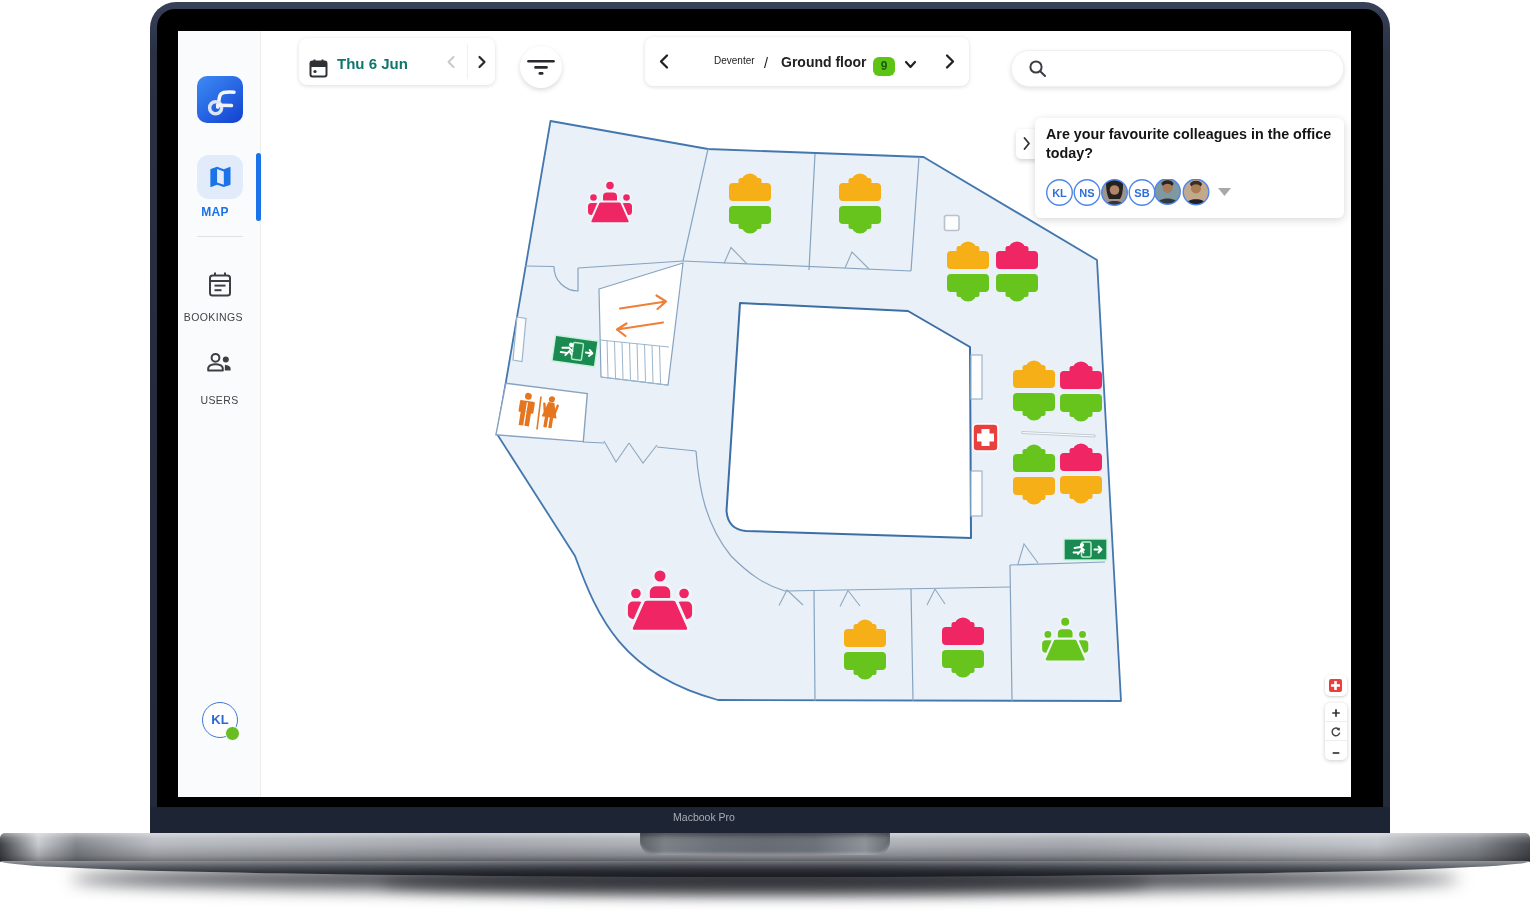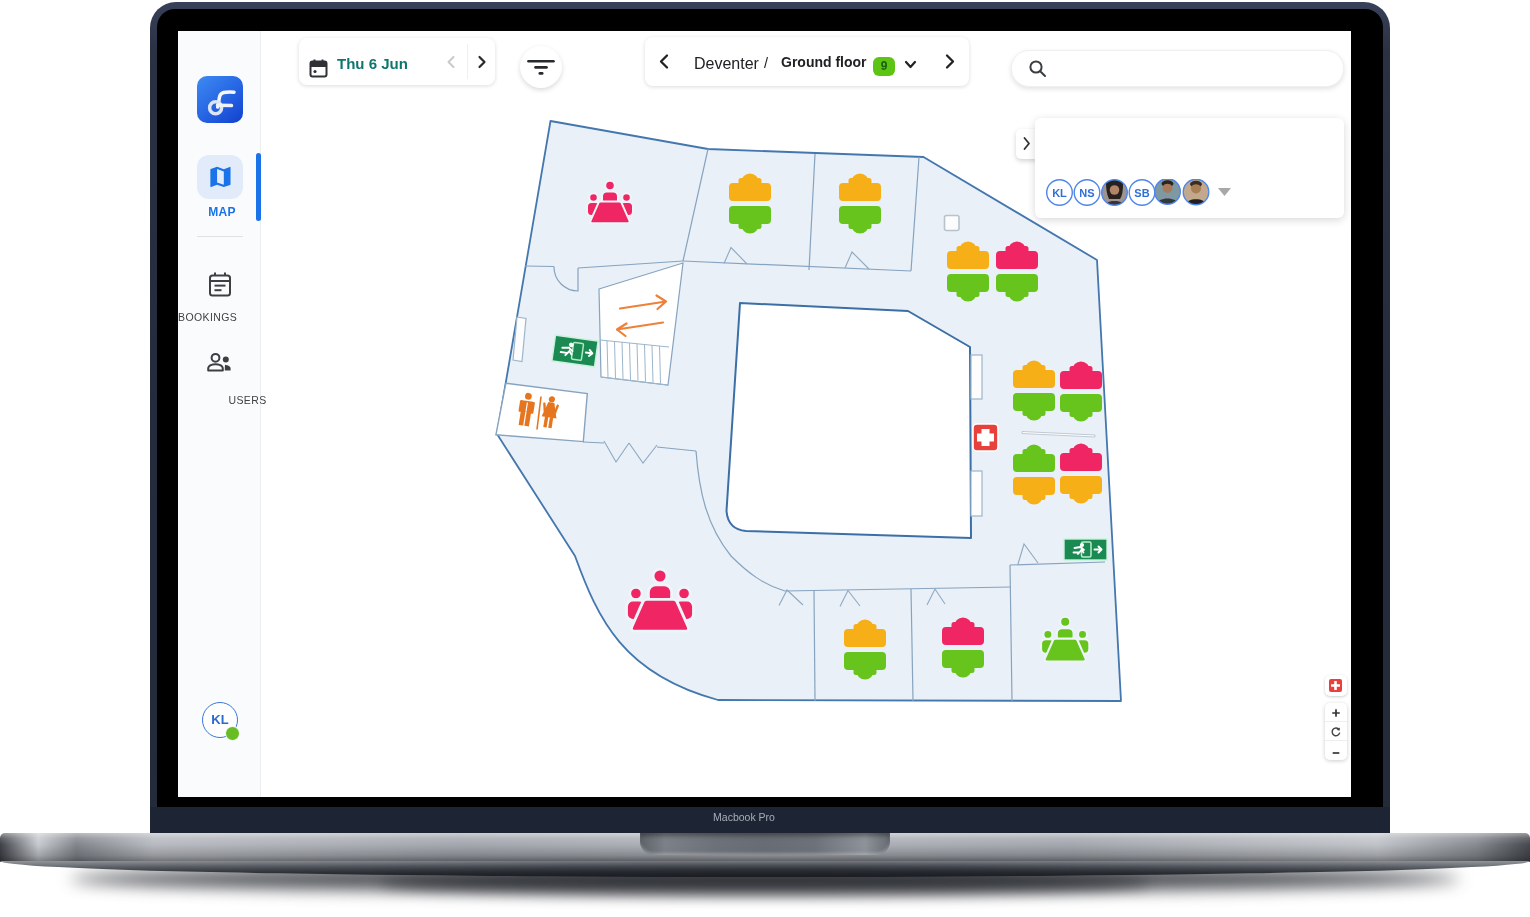--- a/index.html
+++ b/index.html
@@ -26,45 +26,45 @@
   </div>
 
   <div class="abs" style="left:19px;top:124px;width:46px;height:44px;border-radius:12px;background:#e2ebf9;">
     <svg width="46" height="44" viewBox="0 0 46 44" style="display:block">
       <g transform="translate(10,8.5) scale(1.12)">
           <path d="M20.5 3l-.16.03L15 5.1 9 3 3.36 4.9c-.21.07-.36.25-.36.48V20.5c0 .28.22.5.5.5l.16-.03L9 18.9l6 2.1 5.64-1.9c.21-.07.36-.25.36-.48V3.5c0-.28-.22-.5-.5-.5zM15 19l-6-2.11V5l6 2.11V19z" fill="#1a73e8"></path>
         </g>
     </svg>
   </div>
 
-  <div class="abs" style="left:0;top:174px;width:74px;text-align:center;font-size:12px;font-weight:700;color:#1a73e8;letter-spacing:.3px;padding-left:7px;">MAP</div>
+  <div class="abs" style="left:0;top:174px;width:74px;text-align:center;font-size:12px;font-weight:700;color:#1a73e8;letter-spacing:.3px;">MAP</div>
 
   <div class="abs" style="left:78px;top:122px;width:5px;height:68px;border-radius:3px;background:#1a73e8;"></div>
 
   <div class="abs" style="left:19px;top:205px;width:46px;height:1px;background:#e2e2e2;"></div>
 
   <svg class="abs" style="left:29px;top:240px;" width="26" height="28" viewBox="0 0 26 28">
     <rect x="3" y="4.5" width="20" height="20" rx="2.5" fill="none" stroke="#3c4043" stroke-width="2"></rect>
     <line x1="8" y1="1.5" x2="8" y2="5" stroke="#3c4043" stroke-width="2"></line>
     <line x1="18" y1="1.5" x2="18" y2="5" stroke="#3c4043" stroke-width="2"></line>
     <line x1="3.6" y1="10" x2="22.4" y2="10" stroke="#3c4043" stroke-width="2"></line>
     <line x1="7.5" y1="14.6" x2="18.5" y2="14.6" stroke="#3c4043" stroke-width="2"></line>
     <line x1="7.5" y1="19.2" x2="14.5" y2="19.2" stroke="#3c4043" stroke-width="2"></line>
   </svg>
 
-  <div class="abs" style="left:0;top:280px;width:65px;text-align:left;font-size:10.5px;font-weight:500;color:#3f4246;letter-spacing:.4px;">BOOKINGS</div>
+  <div class="abs" style="left:0;top:280px;width:65px;text-align:right;font-size:10.5px;font-weight:500;color:#3f4246;letter-spacing:.4px;">BOOKINGS</div>
 
   <svg class="abs" style="left:28px;top:320px;" width="28" height="24" viewBox="0 0 28 24">
     <circle cx="9.5" cy="6.8" r="3.9" fill="none" stroke="#3c4043" stroke-width="2"></circle>
     <path d="M2.2 19.5 L2.2 17.8 C2.2 14.4 6.6 13.2 9.5 13.2 C12.4 13.2 16.8 14.4 16.8 17.8 L16.8 19.5 Z" fill="none" stroke="#3c4043" stroke-width="2" stroke-linejoin="round"></path>
     <circle cx="19.8" cy="8.6" r="3" fill="#3c4043"></circle>
     <path d="M19 13.8 C21.8 14.1 24.6 15.3 24.6 17.8 L24.6 19.5 L18.8 19.5 L18.8 16.5 Z" fill="#3c4043"></path>
   </svg>
 
-  <div class="abs" style="left:0;top:363px;width:83px;text-align:center;font-size:10.5px;font-weight:500;color:#3f4246;letter-spacing:.4px;padding-left:28px;">USERS</div>
+  <div class="abs" style="left:0;top:363px;width:83px;text-align:center;font-size:10.5px;font-weight:500;color:#3f4246;letter-spacing:.4px;">USERS</div>
 
   <div class="abs" style="left:24px;top:671px;width:36px;height:36px;border-radius:50%;background:#fff;border:1.5px solid #3b78d8;box-sizing:border-box;text-align:center;line-height:33px;font-size:13px;font-weight:700;color:#2a6bd2;">KL</div>
 
   <div class="abs" style="left:46.5px;top:694.5px;width:13px;height:13px;border-radius:50%;background:#67bd22;border:1.5px solid #fff;"></div>
 
   <svg class="abs" style="left:0;top:0;" width="1173" height="766" viewBox="0 0 1173 766">
     <defs>
       <path id="dsk" d="M4,11 H38 A4,4 0 0 1 42,15 V25 A4,4 0 0 1 38,29 H4 A4,4 0 0 1 0,25 V15 A4,4 0 0 1 4,11 Z M12,6 H30 A2.5,2.5 0 0 1 32.5,8.5 V15 H9.5 V8.5 A2.5,2.5 0 0 1 12,6 Z M21,1.5 A8.8,8.8 0 0 1 29.8,10.3 L29.8,12 L12.2,12 L12.2,10.3 A8.8,8.8 0 0 1 21,1.5 Z"></path>
       <g id="meet">
         <circle cx="7.5" cy="17.5" r="4.3" stroke="#eef4f9" stroke-width="2"></circle>
@@ -290,21 +290,21 @@
     <line x1="8.5" y1="8.4" x2="19.5" y2="8.4" stroke="#27292c" stroke-width="2.6" stroke-linecap="round"></line>
     <line x1="12.8" y1="14.4" x2="15.2" y2="14.4" stroke="#27292c" stroke-width="2.6" stroke-linecap="round"></line>
   </svg>
 
   <div class="abs" style="left:467px;top:6px;width:324px;height:49px;background:#fff;border-radius:8px;box-shadow:0 1px 4px rgba(0,0,0,.14);"></div>
 
   <svg class="abs" style="left:479px;top:22px;" width="14" height="17" viewBox="0 0 14 17">
       <path d="M10 2.5 L4 8.5 L10 14.5" fill="none" stroke="#222" stroke-width="2.3" stroke-linecap="round" stroke-linejoin="round"></path>
     </svg>
 
-  <div class="abs" style="left:516px;top:24px;font-size:16px;color:#202124;">Deventer</div>
+  <div class="abs" style="left:536px;top:24px;font-size:10px;color:#202124;">Deventer</div>
   <div class="abs" style="left:586px;top:24px;font-size:14.5px;color:#202124;">/</div>
   <div class="abs" style="left:603px;top:23px;font-size:14px;font-weight:700;color:#202124;">Ground floor</div>
 
   <div class="abs" style="left:695px;top:26px;width:22px;height:19px;border-radius:6px;background:#5ec413;text-align:center;line-height:19px;font-size:12px;font-weight:700;color:#17610b;">9</div>
 
   <svg class="abs" style="left:726px;top:29px;" width="13" height="10" viewBox="0 0 13 10">
       <path d="M2 2 L6.5 7 L11 2" fill="none" stroke="#222" stroke-width="2.2" stroke-linecap="round" stroke-linejoin="round"></path>
     </svg>
 
   <svg class="abs" style="left:765px;top:22px;" width="14" height="17" viewBox="0 0 14 17">
@@ -318,20 +318,21 @@
     <line x1="12.2" y1="12.2" x2="17" y2="17" stroke="#3a3d41" stroke-width="2" stroke-linecap="round"></line>
   </svg>
 
   <div class="abs" style="left:838px;top:98px;width:22px;height:30px;background:#fff;border-radius:5px 0 0 5px;box-shadow:0 2px 5px rgba(0,0,0,.18);"></div>
   <svg class="abs" style="left:844px;top:105px;" width="9" height="15" viewBox="0 0 9 15">
       <path d="M2.5 2 L7 7.5 L2.5 13" fill="none" stroke="#333" stroke-width="1.8" stroke-linecap="round" stroke-linejoin="round"></path>
     </svg>
 
   <div class="abs" style="left:857px;top:87px;width:309px;height:100px;background:#fff;border-radius:6px;box-shadow:0 2px 8px rgba(0,0,0,.16);"></div>
 
+  <div class="abs" style="left:868px;top:94px;width:302px;font-size:14.3px;font-weight:700;color:#141517;line-height:19px;">Are your favourite colleagues in the office today?</div>
 
   <svg class="abs" style="left:868px;top:148px;" width="375" height="28" viewBox="0 0 375 28">
     <g>
       <circle cx="13.5" cy="13.5" r="12.8" fill="#fff" stroke="#4f86ec" stroke-width="1.4"></circle>
       <text x="13.5" y="18" text-anchor="middle" font-size="11" font-weight="bold" fill="#2f6fd8" font-family="Liberation Sans,sans-serif">KL</text>
     </g>
     <g>
       <circle cx="41" cy="13.5" r="12.8" fill="#fff" stroke="#4f86ec" stroke-width="1.4"></circle>
       <text x="41" y="18" text-anchor="middle" font-size="11" font-weight="bold" fill="#2f6fd8" font-family="Liberation Sans,sans-serif">NS</text>
     </g>
@@ -395,21 +396,21 @@
       <path d="M10.8 0.6 L10.2 4.4 L6.6 3.2 Z" fill="#444"></path>
     </svg>
   <svg class="abs" style="left:1153px;top:717px;" width="10" height="10" viewBox="0 0 12 12">
       <path d="M2 6 H10" stroke="#333" stroke-width="2"></path>
     </svg>
 
 </div>
 
 <div class="abs" style="left:150px;top:807px;width:1240px;height:26px;background:#1d2433;"></div>
 
-<div class="abs" style="left:150px;top:811px;width:1108px;text-align:center;font-size:10.5px;color:#a7adb8;margin-left:40px;">Macbook Pro</div>
+<div class="abs" style="left:150px;top:811px;width:1108px;text-align:center;font-size:10.5px;color:#a7adb8;">Macbook Pro</div>
 
 <div class="abs" style="left:0px;top:833px;width:1530px;height:29px;border-radius:5px 5px 0 0;background:linear-gradient(180deg,rgba(255,255,255,.45) 0%,rgba(255,255,255,.15) 18%,rgba(0,0,0,0) 40%,rgba(0,0,0,.18) 78%,rgba(0,0,0,.38) 100%),linear-gradient(90deg,#3e4147 0%,#c7cacf 2.5%,#82868c 5%,#b7bac0 10%,#a4a8ae 30%,#b0b4ba 50%,#a4a8ae 70%,#c0c3c8 90%,#878b91 96.5%,#46494f 100%);"></div>
 
 <div class="abs" style="left:640px;top:833px;width:250px;height:22px;border-radius:0 0 14px 14px;background:linear-gradient(90deg,#5e636a 0%,#7c8188 10%,#6d727a 30%,#686d75 50%,#6d727a 70%,#8e939a 90%,#676c73 100%);box-shadow:inset 0 3px 4px rgba(0,0,0,.35), inset 0 -2px 3px rgba(255,255,255,.3);"></div>
 
 <div class="abs" style="left:0px;top:861px;width:1530px;height:16px;border-radius:0 0 50% 50%/0 0 100% 100%;background:linear-gradient(180deg,#91959c 0%,#686c73 35%,#43474d 70%,#232529 100%);"></div>
 
 <div class="abs" style="left:70px;top:866px;width:1390px;height:26px;border-radius:50%;background:rgba(30,33,40,.8);filter:blur(8px);"></div>
 <div class="abs" style="left:380px;top:872px;width:770px;height:22px;border-radius:50%;background:rgba(22,25,30,.6);filter:blur(7px);"></div>
 

